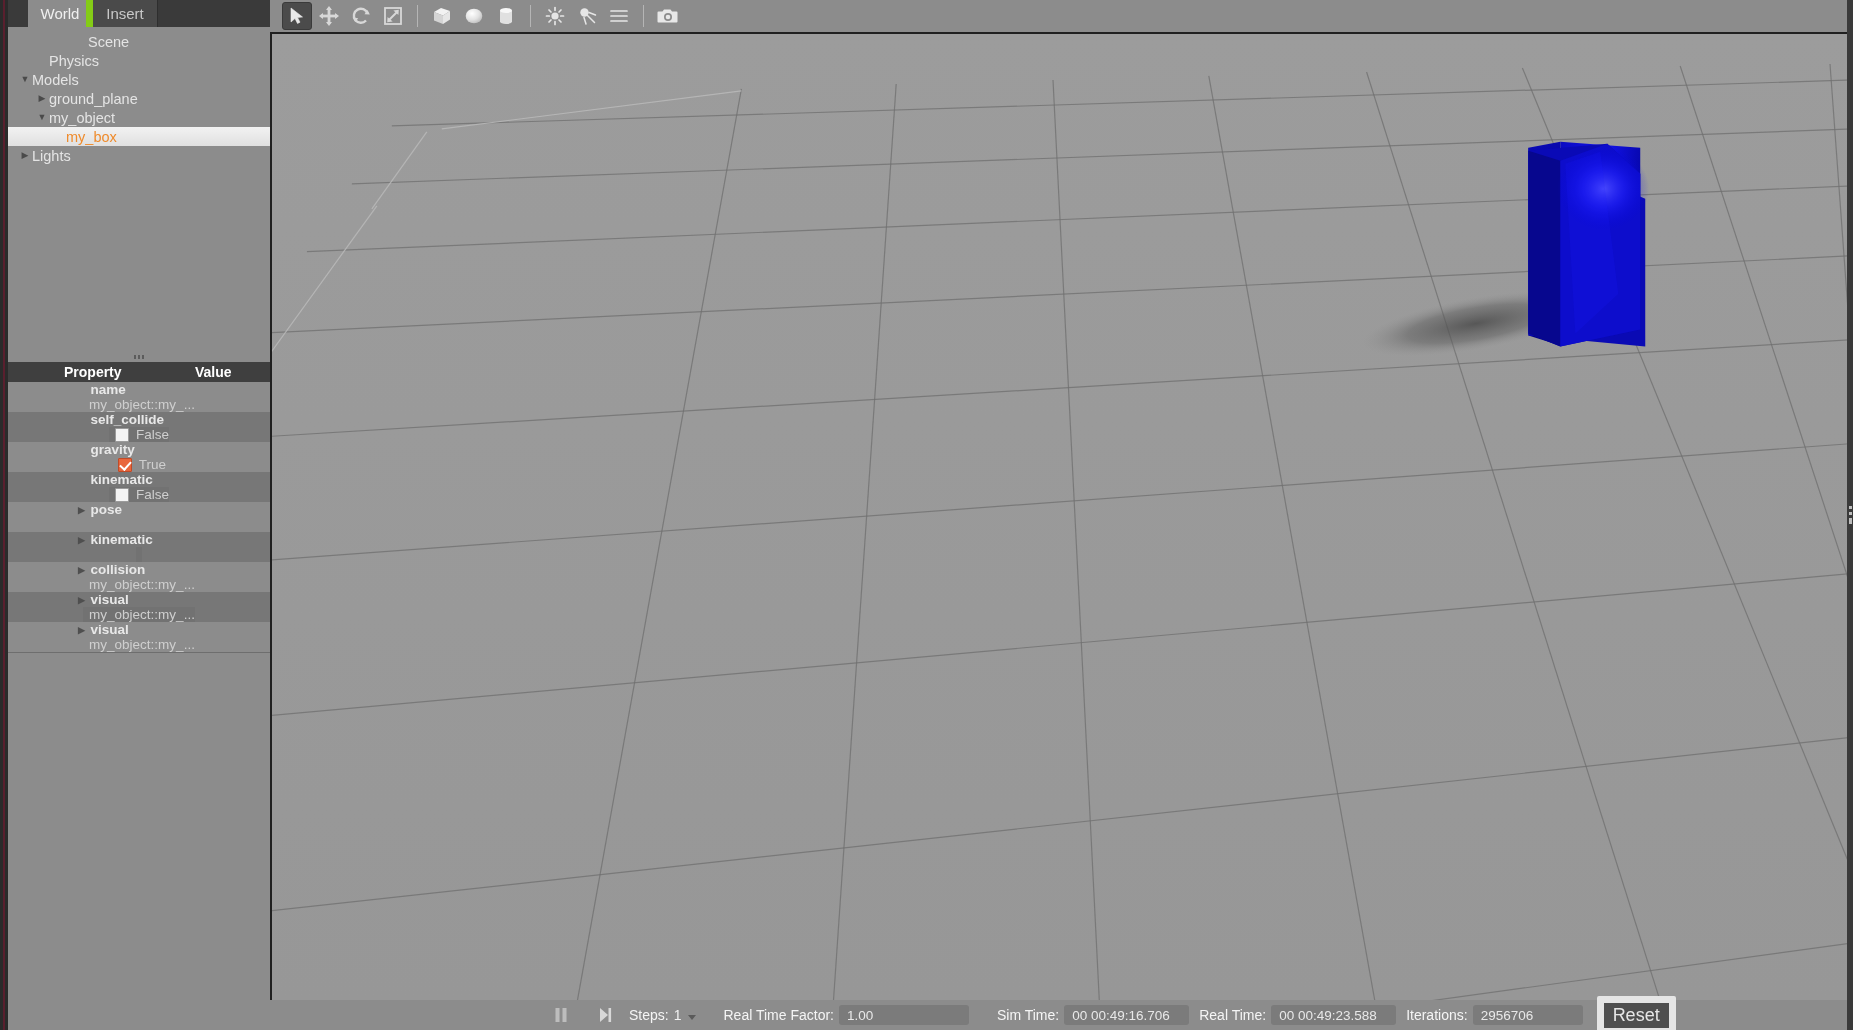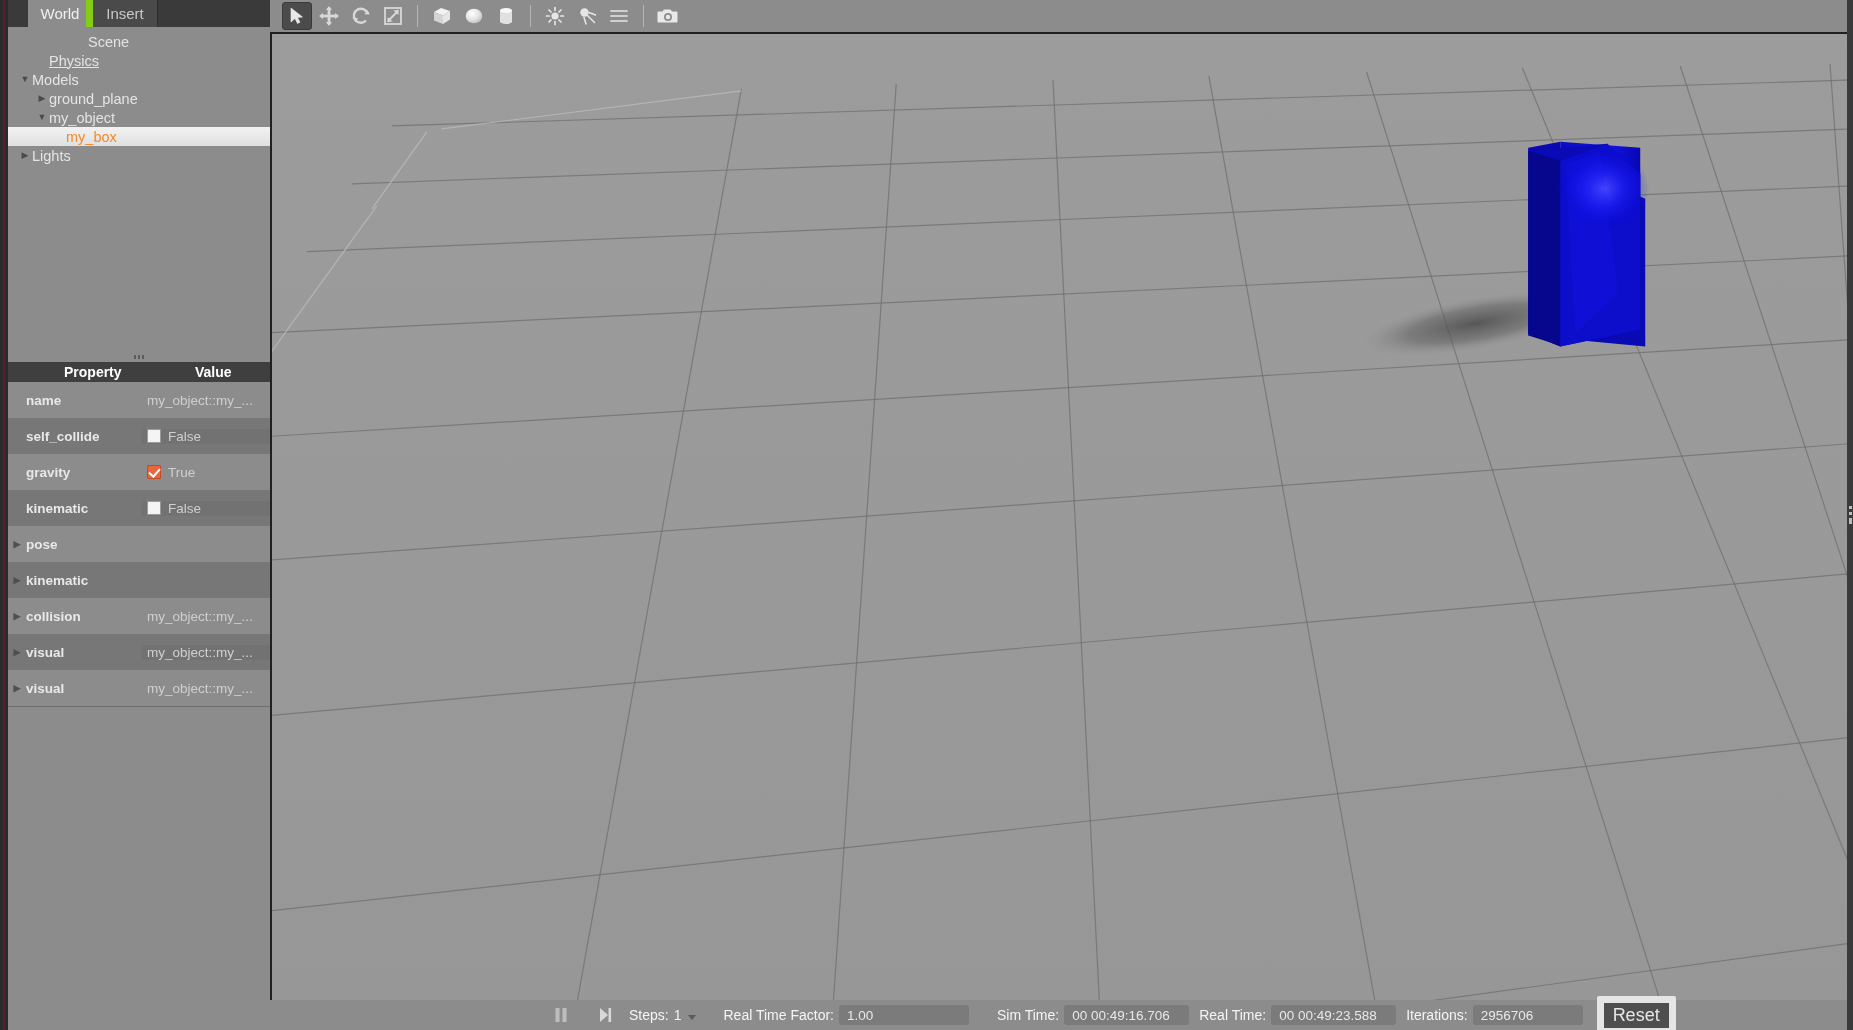--- a/index.html
+++ b/index.html
@@ -85,22 +85,23 @@
     font-size: 14px;
   }
   .prop-head {
     display: flex; height: 20px; background: #3f3f3f;
     color: #ffffff; font-weight: bold; align-items: center;
     font-size: 14px;
   }
   .prop-head .col-prop { width: 133px; padding-left: 8px; margin-left: 48px; }
   .prop-head .col-val  { flex: 1; padding-left: 6px; }
   .prop-row {
-    display: flex; height: 36px; align-items: center;
+    display: flex; height: 30px; align-items: center;
     color: #dcdcdc;
+    flex-direction: column;
   }
   .prop-row.odd  { background: #8c8c8c; }
   .prop-row.even { background: #777777; }
   .prop-row .col-prop {
     width: 133px; display: flex; align-items: center;
     font-weight: bold; color: #e8e8e8; font-size: 13.5px;
   }
   .prop-row .col-prop .arrow {
     width: 18px; text-align: center; font-size: 9px; color: #4f4f4f;
     flex: 0 0 18px;
@@ -248,21 +249,21 @@
       <div class="tab inactive tab-insert">
         <span>Insert</span>
       </div>
     </div>
 
     <div class="tree" id="tree">
         <div class="tree-row" style="padding-left: 27px; margin-left: 39px;">
           <span class="arrow hidden">▶</span>
           <span class="tree-label">Scene</span>
         </div>
-        <div class="tree-row" style="padding-left: 27px; text-decoration: underline;">
+        <div class="tree-row" style="padding-left: 27px;">
           <span class="arrow hidden">▶</span>
           <span class="tree-label">Physics</span>
         </div>
         <div class="tree-row" style="padding-left: 10px;">
           <span class="arrow">▼</span>
           <span class="tree-label">Models</span>
         </div>
         <div class="tree-row" style="padding-left: 27px;">
           <span class="arrow">▶</span>
           <span class="tree-label">ground_plane</span>

